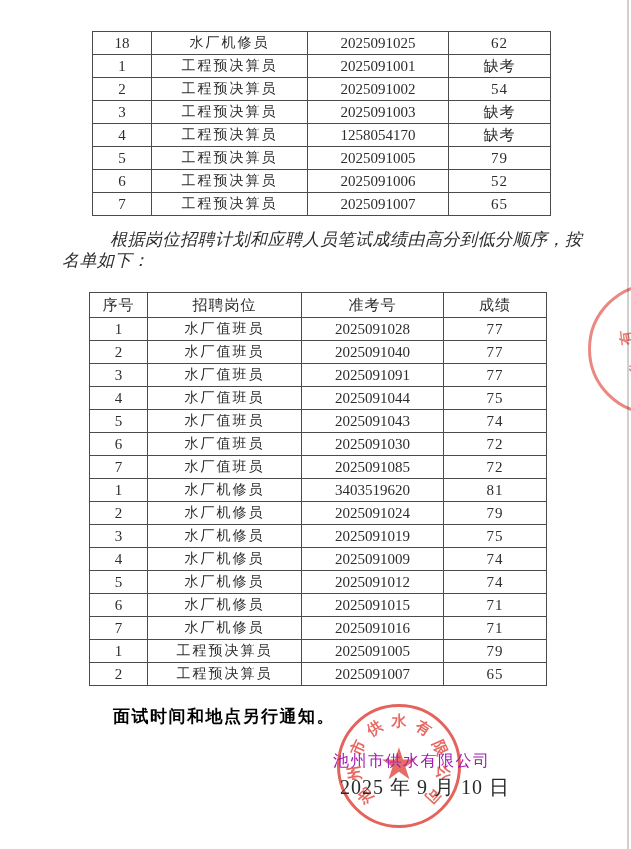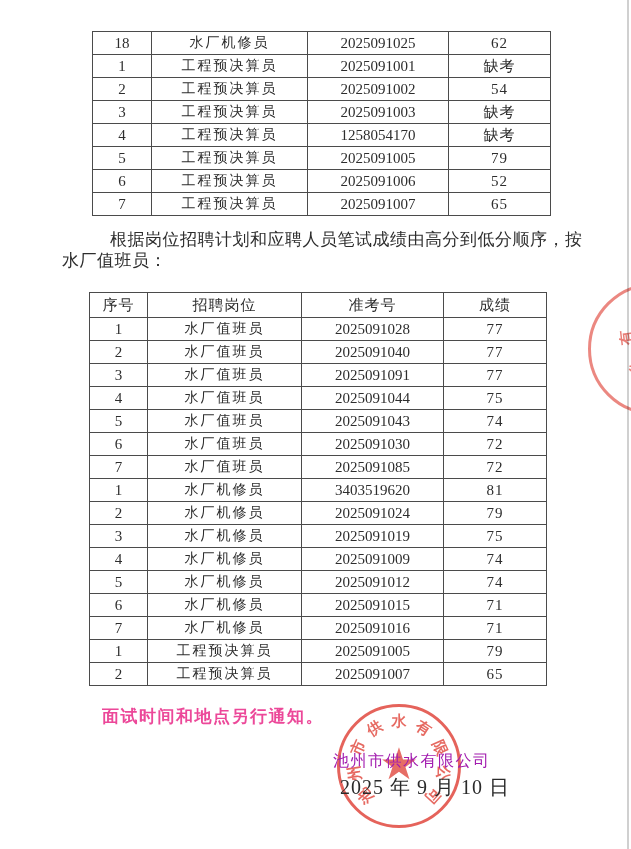--- a/index.html
+++ b/index.html
@@ -20,24 +20,24 @@
   }
   table.doc-table td { height:23px; }
   table.doc-table th { height:25px; font-weight:normal; letter-spacing:1px; font-size:15px; }
   table.doc-table td:nth-child(2) { letter-spacing:2px; font-size:14px; }
   table.doc-table td:nth-child(4) { letter-spacing:1px; }
   #table-top    { left:92px; top:31px;  width:458px; }
   #table-interview { left:89px; top:292px; width:457px; }
   
   .paragraph { position:absolute; left:62px; top:229px; width:506px;
     font-size:17px; line-height:21px; letter-spacing:0.5px; }
-  .paragraph .line { white-space:nowrap; }
+  .paragraph .line { white-space:nowrap;font-style:italic; }
   .paragraph .line.indent { text-indent:48px; }
-  .closing { position:absolute; left:102px; top:705px; font-size:17px;
-    letter-spacing:1.5px; font-weight:bold; color:#ec4899; }
+  .closing { position:absolute; left:113px; top:705px; font-size:17px;
+    letter-spacing:1.5px; font-weight:bold; color:#000000; }
   .signature-company { position:absolute; left:333px; top:751px; font-size:16px;
     letter-spacing:1.5px; color:#a21caf; z-index:3; }
   .signature-date { position:absolute; left:340px; top:774px; font-size:20px;
     letter-spacing:1px; color:#2a2a2a; z-index:3; }
   
   .seal {
     position:absolute; left:337px; top:704px; width:124px; height:124px;
     border:3.5px solid rgba(224,72,62,.85); border-radius:50%;
     z-index:2; mix-blend-mode:multiply;
   }
@@ -123,21 +123,21 @@
           <td>7</td>
           <td>工程预决算员</td>
           <td>2025091007</td>
           <td>65</td>
         </tr>
       </tbody>
   </table>
 
   <div class="paragraph">
     <div class="line indent">根据岗位招聘计划和应聘人员笔试成绩由高分到低分顺序，按</div>
-    <div class="line">水厂值班员：</div>
+    <div class="line">名单如下：</div>
   </div>
 
   <table class="doc-table" id="table-interview">
     <colgroup>
       <col style="width:58px">
         <col style="width:154px">
         <col style="width:142px">
         <col style="width:103px">
     </colgroup>
     <thead>

